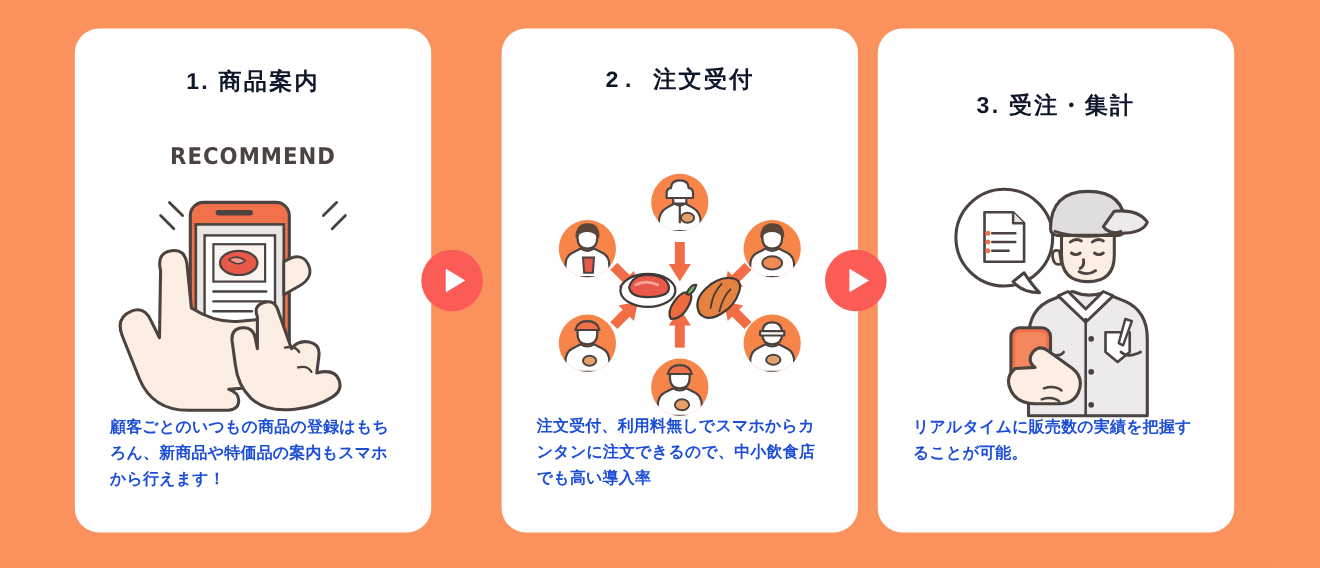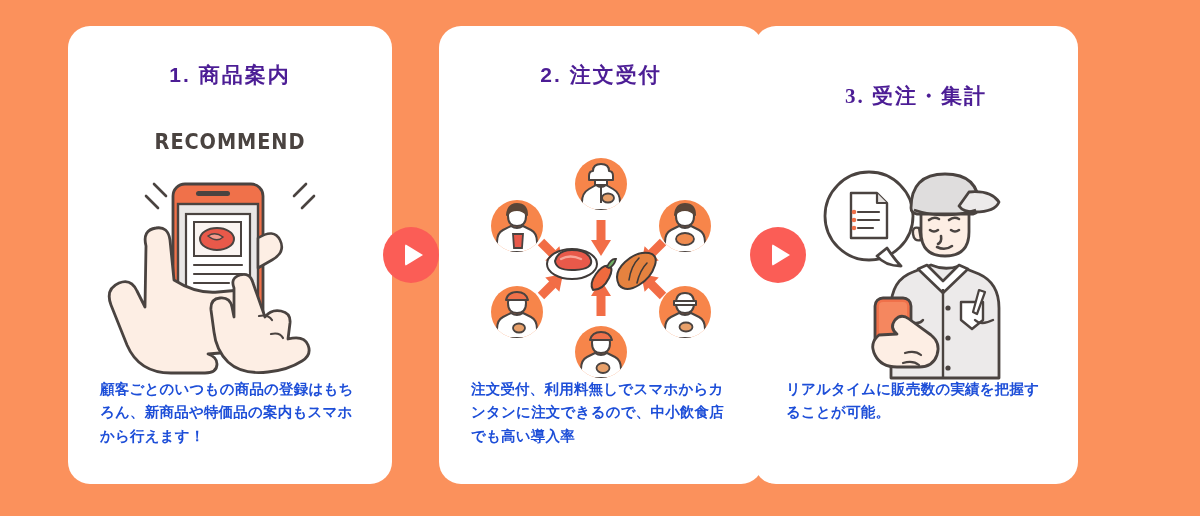--- a/index.html
+++ b/index.html
@@ -37,27 +37,27 @@
     width: 324px;
     height: 458px;
     background: #ffffff;
     border-radius: 22px;
     display: flex;
     flex-direction: column;
     align-items: center;
     padding: 36px 26px 26px 26px;
   }
   .card-1 { left: 68px;  }
-  .card-2 { left: 439px; }
-  .card-3 { left: 754px; font-family: Liberation Serif, serif; }
+  .card-2 { left: 456px; font-family: Liberation Mono, monospace; }
+  .card-3 { left: 798px; }
 
   .card-title {
     font-size: 21px;
     font-weight: 700;
-    color: #4c1d95;
+    color: #0f172a;
     letter-spacing: 2px;
     text-align: center;
     line-height: 1.2;
     height: 28px;
   }
   .card-3 .card-title { margin-top: 22px; }
 
   .card-art {
     flex: 1 1 auto;
     width: 100%;

